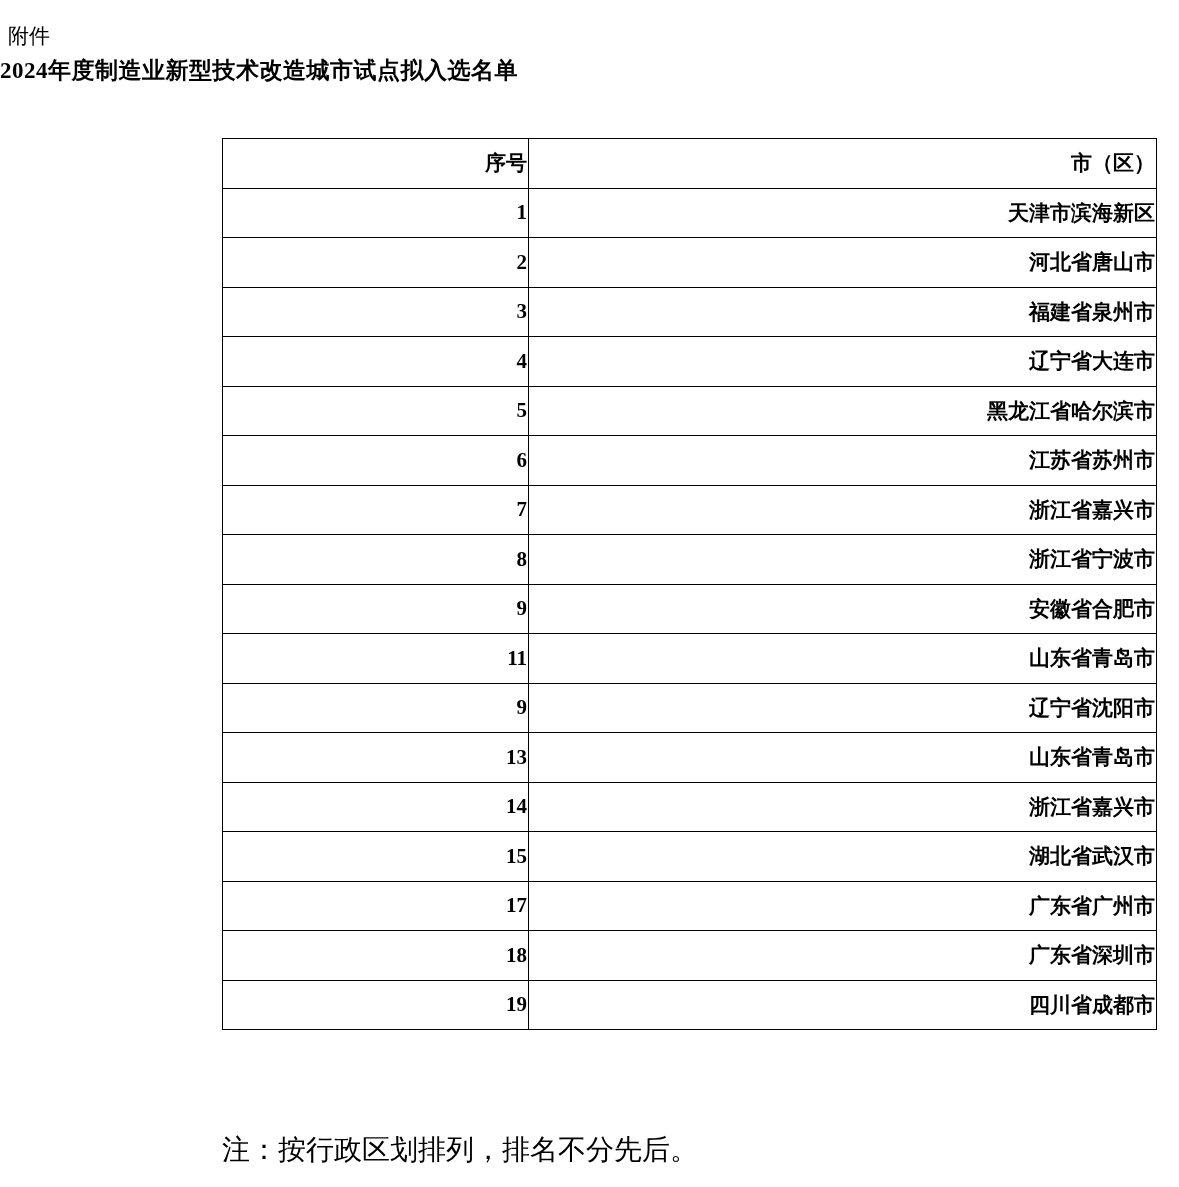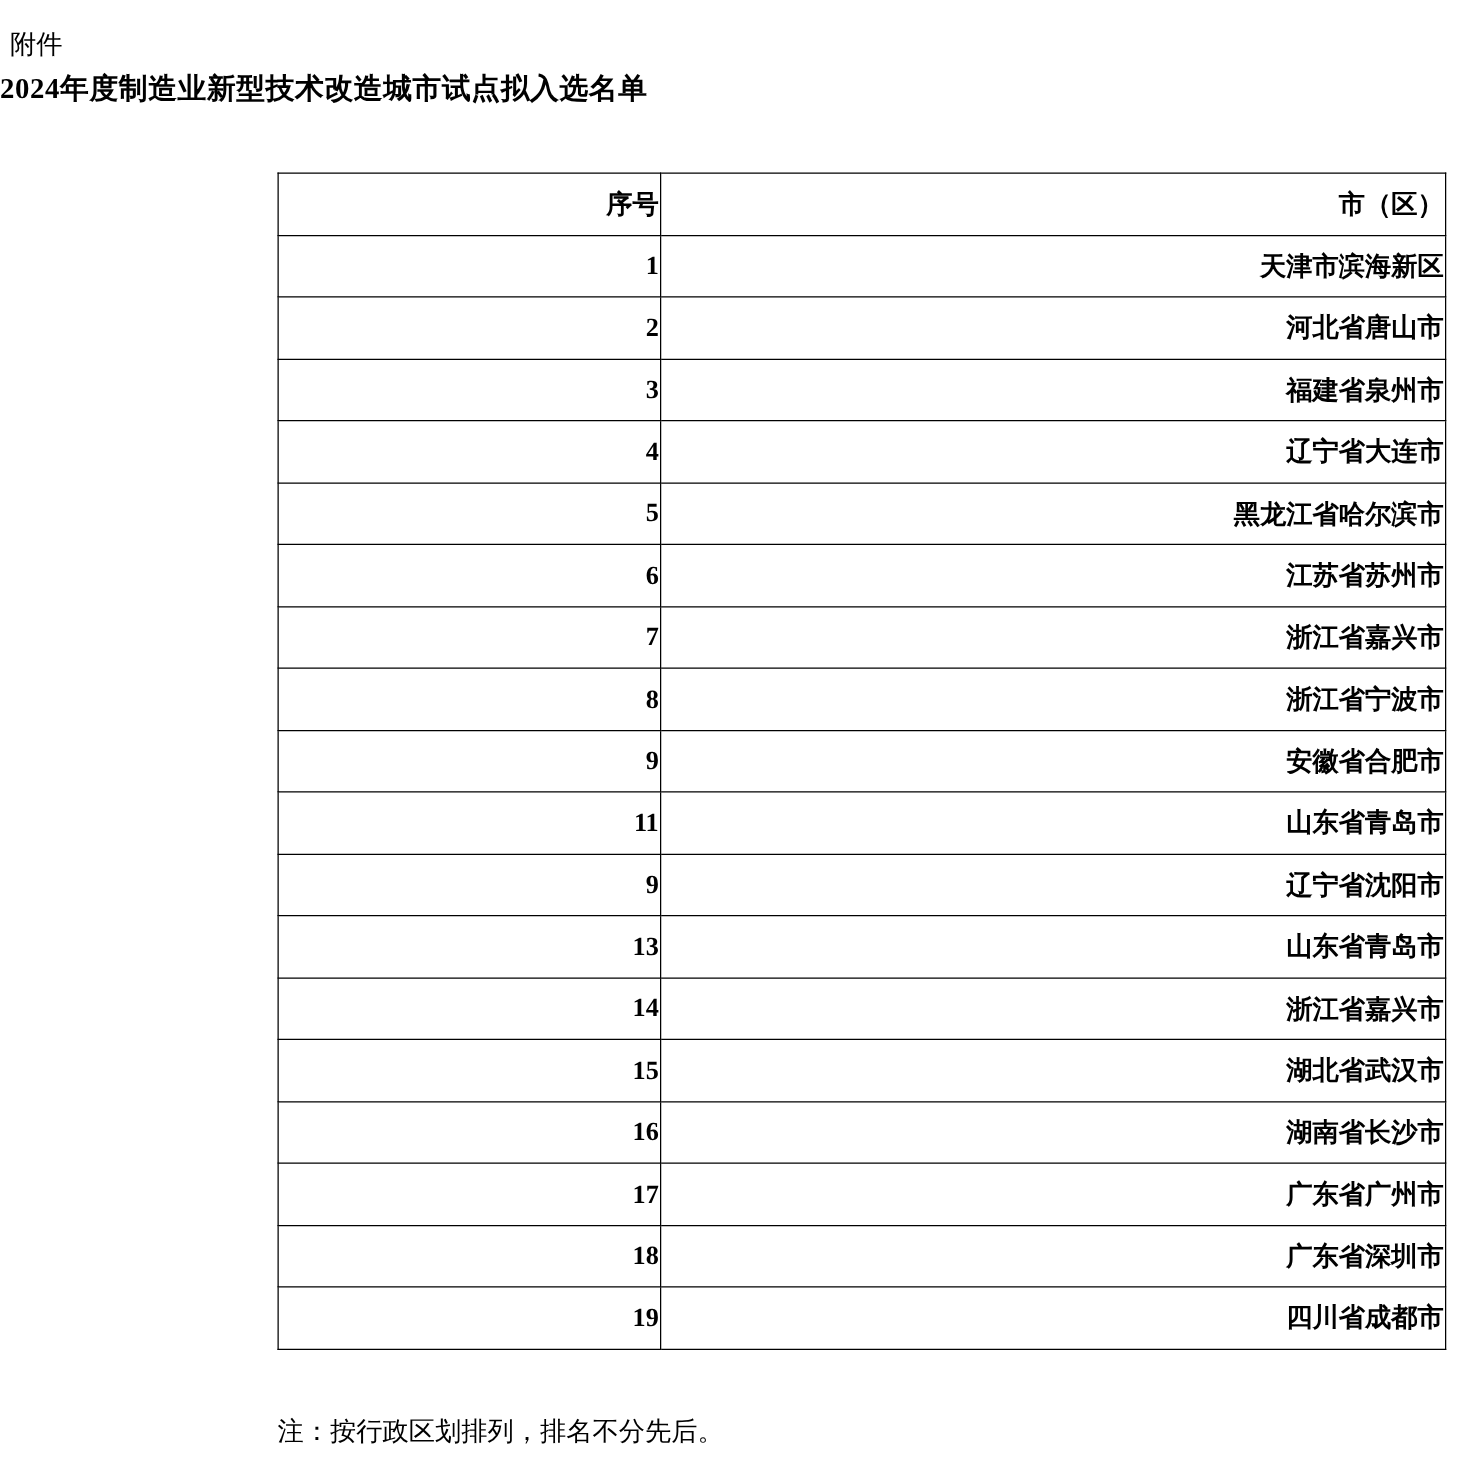--- a/index.html
+++ b/index.html
@@ -62,21 +62,21 @@
     font-family: "Liberation Serif", "DejaVu Serif", serif;
     font-weight: bold;
     padding: 1px;
   }
   table.list-table col.col-index { width: 306px; }
   table.list-table col.col-city  { width: 628px; }
   .note {
     position: absolute;
     left: 222px;
     top: 1131px;
-    font-size: 21px;
+    font-size: 28px;
     font-family: "Liberation Serif", "DejaVu Serif", serif;
   }
 </style>
 </head>
 <body>
 
 <div class="page">
 
   <div class="attachment-label">附件</div>
 
@@ -145,24 +145,20 @@
         </tr>
         <tr>
           <td>14</td>
           <td>浙江省嘉兴市</td>
         </tr>
         <tr>
           <td>15</td>
           <td>湖北省武汉市</td>
         </tr>
         <tr>
-          <td>16</td>
-          <td>湖南省长沙市</td>
-        </tr>
-        <tr>
           <td>17</td>
           <td>广东省广州市</td>
         </tr>
         <tr>
           <td>18</td>
           <td>广东省深圳市</td>
         </tr>
         <tr>
           <td>19</td>
           <td>四川省成都市</td>

